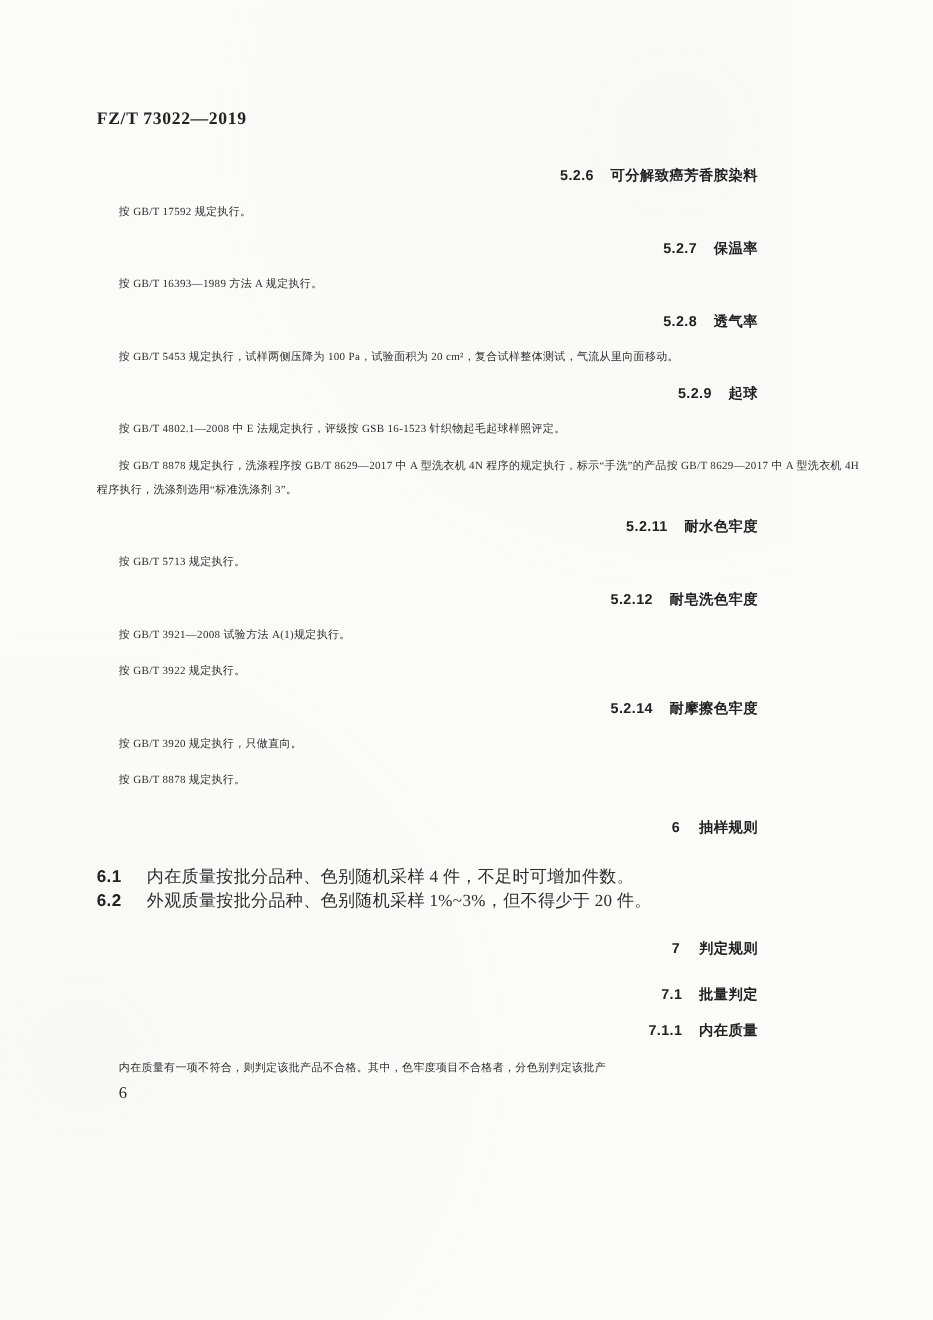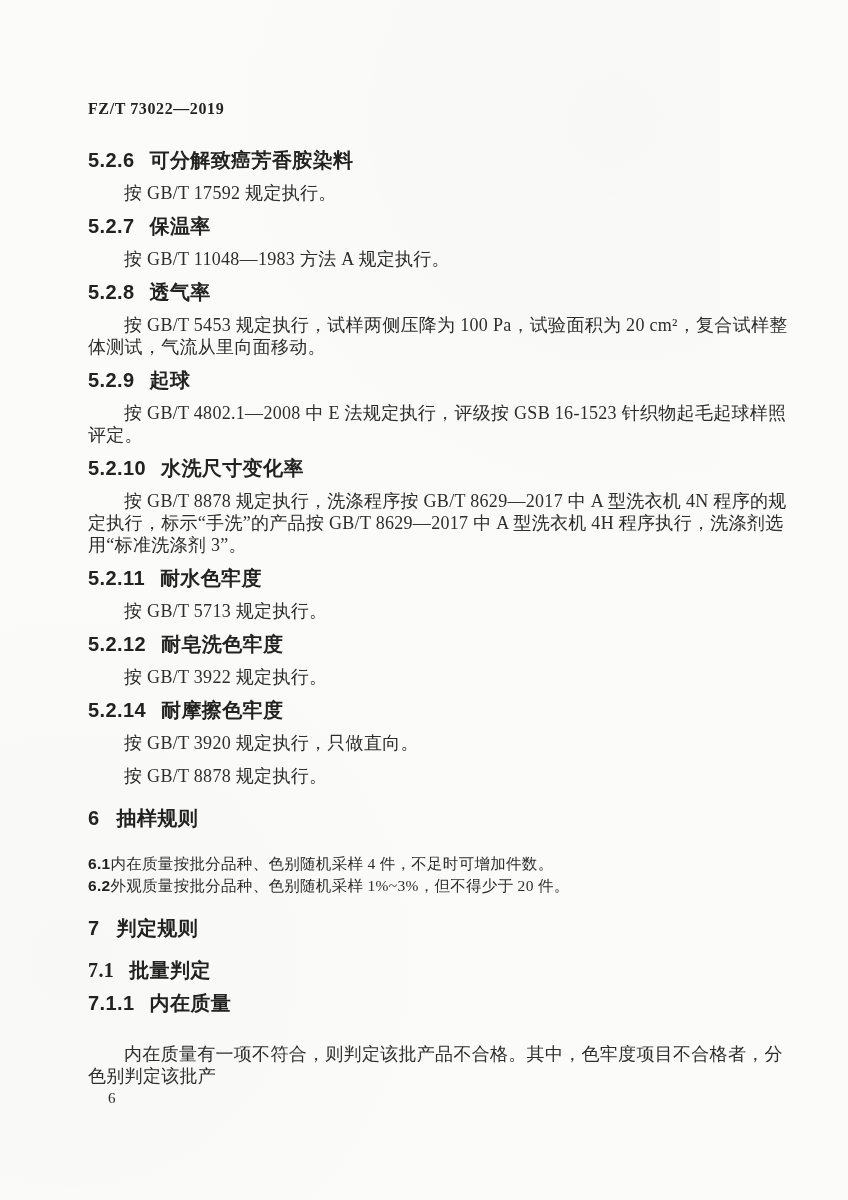--- a/index.html
+++ b/index.html
@@ -24,51 +24,52 @@
     font-size:16px;
     font-weight:700;
     line-height:22px;
     letter-spacing:0.6px;
     color:#232323;
   }
   .clause-h{
     margin:11px 0 0 0;
     font-family:"Liberation Sans","DejaVu Sans",sans-serif;
     font-weight:700;
-    font-size:20px;
+    font-size:13px;
     line-height:22px;
     color:#222;
     letter-spacing:0.4px;
+    text-align:right;
   }
   .clause-h .num{margin-right:15px;}
   .first-h{margin-top:29px;}
   .body-p{
     margin:11px 0 0 0;
     width:700px;
-    font-size:18px;
+    font-size:10px;
     line-height:22px;
     text-indent:2em;
     letter-spacing:0.3px;
     word-break:break-all;
     color:#2d2d2d;
   }
   .chapter-h{margin-top:20px;}
   .chapter-h .num{margin-right:17px;}
   .items{margin-top:24px;}
   .item{
     width:710px;
     font-size:15.5px;
     line-height:22px;
     letter-spacing:0.3px;
     color:#2d2d2d;
   }
   .item .num{
     font-family:"Liberation Sans","DejaVu Sans",sans-serif;
     font-weight:700;
-    margin-right:0;
+    margin-right:23px;
     color:#222;
   }
   .page-num{
     margin:0 0 0 20px;
     font-size:15px;
     line-height:22px;
     color:#2d2d2d;
   }
 </style>
 </head>
@@ -79,45 +80,43 @@
   <div class="std-code">FZ/T 73022—2019</div>
 
   <div class="clause-h first-h">
     <span class="num">5.2.6</span><span>可分解致癌芳香胺染料</span>
   </div>
   <p class="body-p">按 GB/T 17592 规定执行。</p>
 
   <div class="clause-h">
     <span class="num">5.2.7</span><span>保温率</span>
   </div>
-  <p class="body-p">按 GB/T 11048—1983 方法 A 规定执行。</p>
+  <p class="body-p">按 GB/T 16393—1989 方法 A 规定执行。</p>
 
   <div class="clause-h">
     <span class="num">5.2.8</span><span>透气率</span>
   </div>
   <p class="body-p">按 GB/T 5453 规定执行，试样两侧压降为 100 Pa，试验面积为 20 cm²，复合试样整体测试，气流从里向面移动。</p>
 
   <div class="clause-h">
     <span class="num">5.2.9</span><span>起球</span>
   </div>
   <p class="body-p">按 GB/T 4802.1—2008 中 E 法规定执行，评级按 GSB 16-1523 针织物起毛起球样照评定。</p>
 
-  <div class="clause-h">
-    <span class="num">5.2.10</span><span>水洗尺寸变化率</span>
-  </div>
   <p class="body-p">按 GB/T 8878 规定执行，洗涤程序按 GB/T 8629—2017 中 A 型洗衣机 4N 程序的规定执行，标示“手洗”的产品按 GB/T 8629—2017 中 A 型洗衣机 4H 程序执行，洗涤剂选用“标准洗涤剂 3”。</p>
 
   <div class="clause-h">
     <span class="num">5.2.11</span><span>耐水色牢度</span>
   </div>
   <p class="body-p">按 GB/T 5713 规定执行。</p>
 
   <div class="clause-h">
     <span class="num">5.2.12</span><span>耐皂洗色牢度</span>
   </div>
+  <p class="body-p">按 GB/T 3921—2008 试验方法 A(1)规定执行。</p>
 
   <p class="body-p">按 GB/T 3922 规定执行。</p>
 
   <div class="clause-h">
     <span class="num">5.2.14</span><span>耐摩擦色牢度</span>
   </div>
   <p class="body-p">按 GB/T 3920 规定执行，只做直向。</p>
 
   <p class="body-p">按 GB/T 8878 规定执行。</p>
 
@@ -130,24 +129,24 @@
     </div>
     <div class="item">
       <span class="num">6.2</span><span>外观质量按批分品种、色别随机采样 1%~3%，但不得少于 20 件。</span>
     </div>
   </div>
 
   <div class="clause-h chapter-h">
     <span class="num">7</span><span>判定规则</span>
   </div>
 
-  <div class="clause-h" style="margin-top:20px;font-family:Liberation Serif, serif;">
+  <div class="clause-h" style="margin-top:20px;">
     <span class="num">7.1</span><span>批量判定</span>
   </div>
 
   <div class="clause-h" style="">
     <span class="num">7.1.1</span><span>内在质量</span>
   </div>
-  <p class="body-p" style="margin-top:29px;">内在质量有一项不符合，则判定该批产品不合格。其中，色牢度项目不合格者，分色别判定该批产</p>
+  <p class="body-p" style="margin-top:13px;">内在质量有一项不符合，则判定该批产品不合格。其中，色牢度项目不合格者，分色别判定该批产</p>
 
   <div class="page-num">6</div>
 
 </div>
 
 </body></html>

